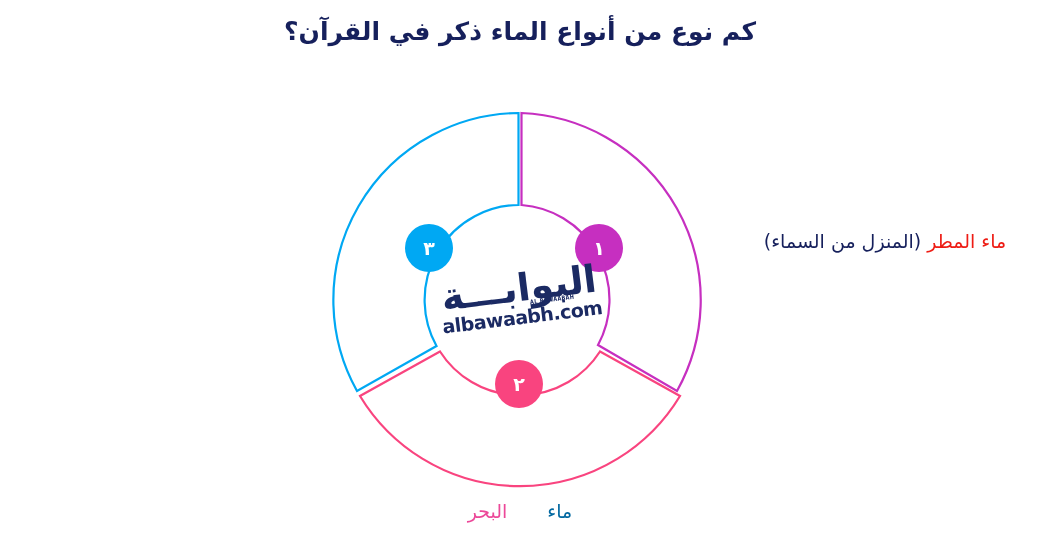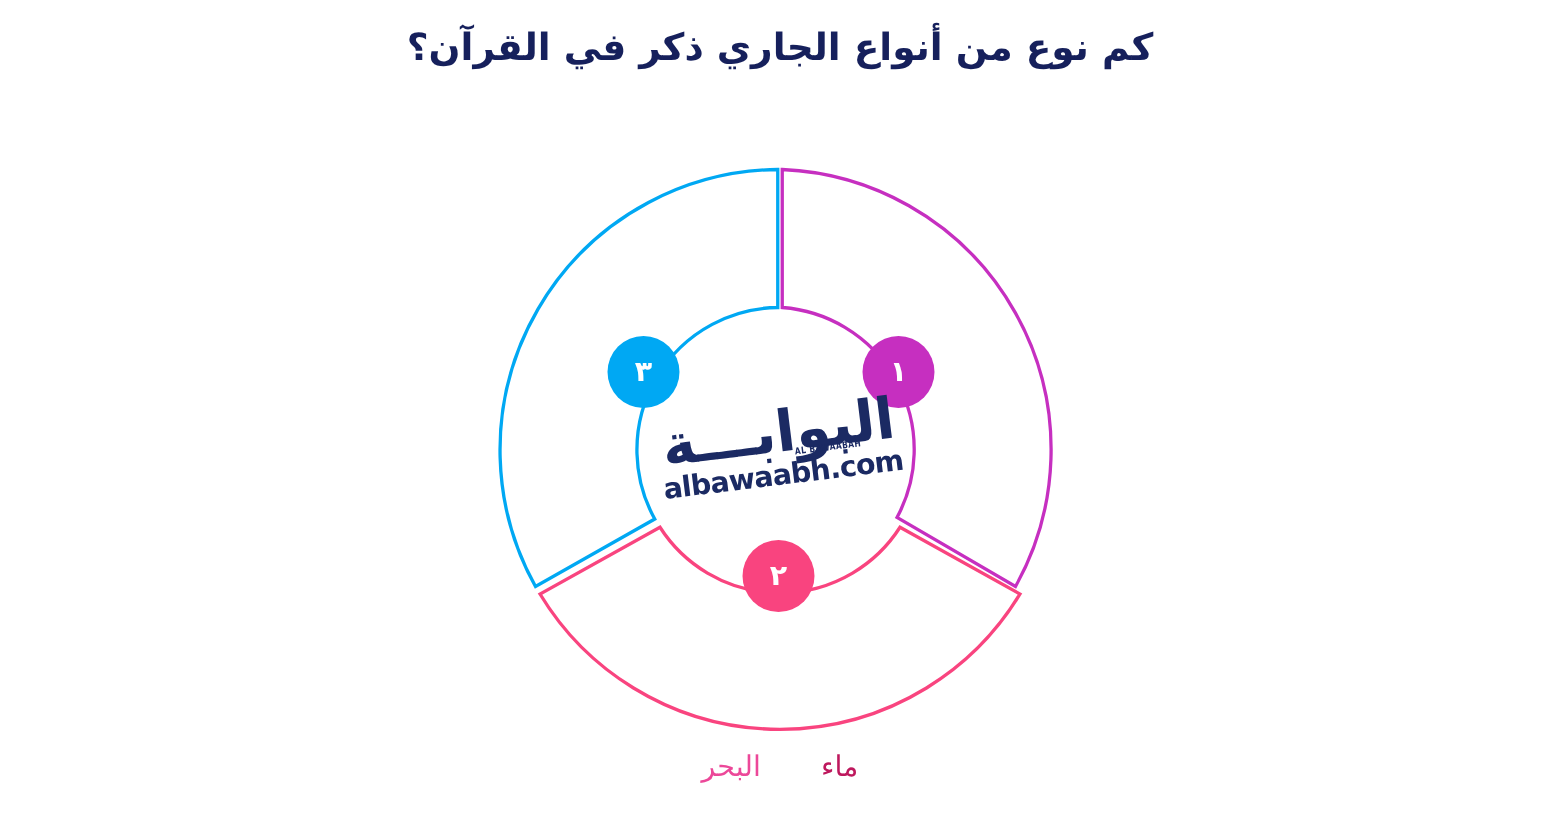--- a/index.html
+++ b/index.html
@@ -143,21 +143,21 @@
     top: 498px;
     width: 300px;
     text-align: center;
   }
 </style>
 </head>
 <body style="background: rgb(255, 255, 255);">
 
 <div id="stage">
 
-  <div class="title" style="color: rgb(22, 32, 92);">كم نوع من أنواع الجاري ذكر في القرآن؟</div>
+  <div class="title" style="color: rgb(22, 32, 92);">كم نوع من أنواع الماء ذكر في القرآن؟</div>
 
   <div class="diagram">
     <svg viewBox="0 0 400 400" xmlns="http://www.w3.org/2000/svg">
 
       <path d="M 201.5 13 A 187 187 0 0 1 357.0 291.0 L 278.0 245.0 A 95 95 0 0 0 201.5 105 Z" fill="none" stroke="#c62fc0" stroke-width="2.2" stroke-linejoin="miter"></path>
 
       <path d="M 360.0 296.0 A 187 187 0 0 1 40.0 296.0 L 120.0 251.5 A 95 95 0 0 0 280.0 251.5 Z" fill="none" stroke="#f9447f" stroke-width="2.2" stroke-linejoin="miter"></path>
 
       <path d="M 37.0 291.0 A 187 187 0 0 1 198.5 13 L 198.5 105 A 95 95 0 0 0 116.5 246.0 Z" fill="none" stroke="#00a8f3" stroke-width="2.2" stroke-linejoin="miter"></path>
     </svg>
@@ -170,20 +170,24 @@
   <div class="badge badge-3" style="background: rgb(0, 168, 243);">٣</div>
 
   <div class="logo">
     <div class="logo-ar">
       <span>البوابـــة</span>
       <span class="logo-sub-en">AL BAWAABAH</span>
     </div>
     <div class="logo-domain">albawaabh.com</div>
   </div>
 
+  <div class="label label-right">
+    <span class="red" style="color: rgb(238, 28, 20);">ماء المطر</span>
+    <span class="navy" style="color: rgb(22, 32, 92);">(المنزل من السماء)</span>
+  </div>
 
 
   <div class="label label-bottom">
-    <span class="red" style="color: #be185d; margin-left: 34px;">ماء</span>
+    <span class="red" style="color: #0369a1; margin-left: 34px;">ماء</span>
     <span class="navy" style="color: #ec4899;">البحر</span>
   </div>
 
 </div>
 
 </body></html>

